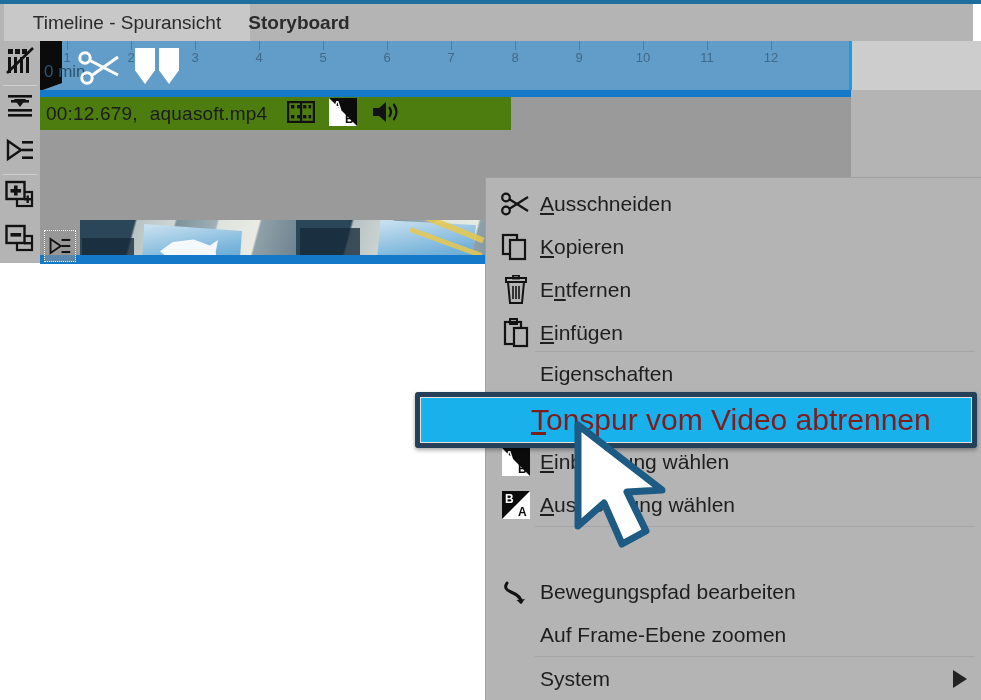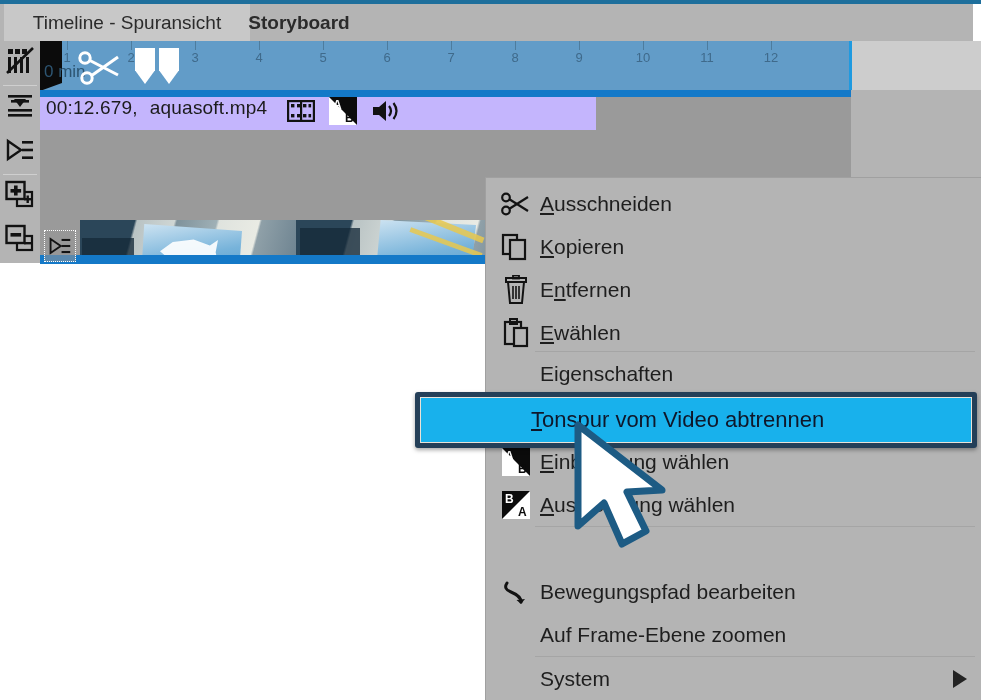--- a/index.html
+++ b/index.html
@@ -40,22 +40,22 @@
   .blackblock:after{content:"";position:absolute;left:0;top:42px;width:22px;height:8px;
                     background:#0b0b0b;clip-path:polygon(0 0,100% 0,0 100%);}
   .scissors-ruler{position:absolute;left:78px;top:48px;width:44px;height:40px;}
   .marker{position:absolute;top:48px;width:20px;height:36px;background:#ffffff;
           clip-path:polygon(0 0,100% 0,100% 62%,50% 100%,0 62%);}
 
   
   .trackarea{position:absolute;left:40px;top:90px;width:811px;height:174px;background:#9a9a9a;}
   .clip-sel-top{position:absolute;left:40px;top:90px;width:811px;height:7px;background:#1479c8;}
   .clip-sel-bot{position:absolute;left:40px;top:255px;width:811px;height:9px;background:#1479c8;}
-  .infobar{position:absolute;left:40px;top:97px;width:556px;height:33px;background:#c4b5fd;
-           display:flex;align-items:flex-start;}
+  .infobar{position:absolute;left:40px;top:97px;width:471px;height:33px;background:#4d7c0f;
+           display:flex;align-items:center;}
   .infotext{font-size:19px;color:#1b1b1b;margin-left:6px;white-space:nowrap;letter-spacing:.2px;}
   .ib-icons{display:flex;align-items:center;gap:14px;margin-left:20px;}
 
   .thumbs{position:absolute;left:40px;top:130px;width:811px;height:125px;overflow:hidden;background:#6a7a85;}
   .thumb{position:absolute;top:0;height:125px;overflow:hidden;}
 
   
   .ph{position:absolute;inset:0;overflow:hidden;}
   .ph .sky{position:absolute;inset:0;background:linear-gradient(160deg,#2f4d63 0%,#3d5f78 40%,#51728a 100%);}
   .ph .facade{position:absolute;left:0;top:0;width:100%;height:100%;
@@ -83,21 +83,21 @@
   .mlabel u{text-decoration:underline;text-underline-offset:2px;}
   .msep{position:absolute;left:49px;width:440px;height:1px;background:#a5a5a5;}
   .arrow-right{position:absolute;right:14px;top:50%;transform:translateY(-50%);
      width:0;height:0;border-left:14px solid #232323;border-top:9px solid transparent;border-bottom:9px solid transparent;}
 
   
   .hl-wrap{position:absolute;left:415px;top:392px;width:562px;height:56px;
            background:#243f58;border-radius:3px;box-shadow:0 2px 4px rgba(0,0,0,.35);}
   .hl-inner{position:absolute;left:5px;top:5px;width:552px;height:46px;background:#18b1ec;
             border:1px solid #e9e2d8;box-sizing:border-box;display:flex;align-items:center;}
-  .hl-label{margin-left:110px;font-size:22px;color:#0f172a;white-space:nowrap;}
+  .hl-label{margin-left:110px;font-size:30px;color:#7f1d1d;white-space:nowrap;}
   .hl-label u{text-decoration:underline;text-underline-offset:2px;}
 
   
   .cursor{position:absolute;left:560px;top:418px;width:150px;height:140px;pointer-events:none;}
 
   .bottomfill{position:absolute;left:0;top:264px;width:486px;height:436px;background:#ffffff;}
   .trackbg-right{position:absolute;left:851px;top:90px;width:130px;height:174px;background:#b4b4b4;}
 </style>
 </head>
 <body>
@@ -376,21 +376,21 @@
     </div>
 
     <div class="mitem" style="top:133px">
       <span class="micon">
         <svg width="28" height="30" viewBox="0 0 28 30">
           <rect x="3" y="4" width="16" height="22" fill="none" stroke="#121212" stroke-width="2.2"></rect>
           <rect x="8" y="1" width="7" height="5" fill="none" stroke="#121212" stroke-width="2"></rect>
           <rect x="12" y="10" width="13" height="18" fill="#b4b4b4" stroke="#121212" stroke-width="2.2"></rect>
         </svg>
       </span>
-      <span class="mlabel"><u>E</u><span>wählen</span></span>
+      <span class="mlabel"><u>E</u><span>infügen</span></span>
     </div>
 
     <div class="msep" style="top:173px"></div>
 
     <div class="mitem" style="top:174px">
       <span class="mlabel">Eigenschaften</span>
     </div>
 
     <div class="mitem" style="top:262px">
       <span class="micon">

